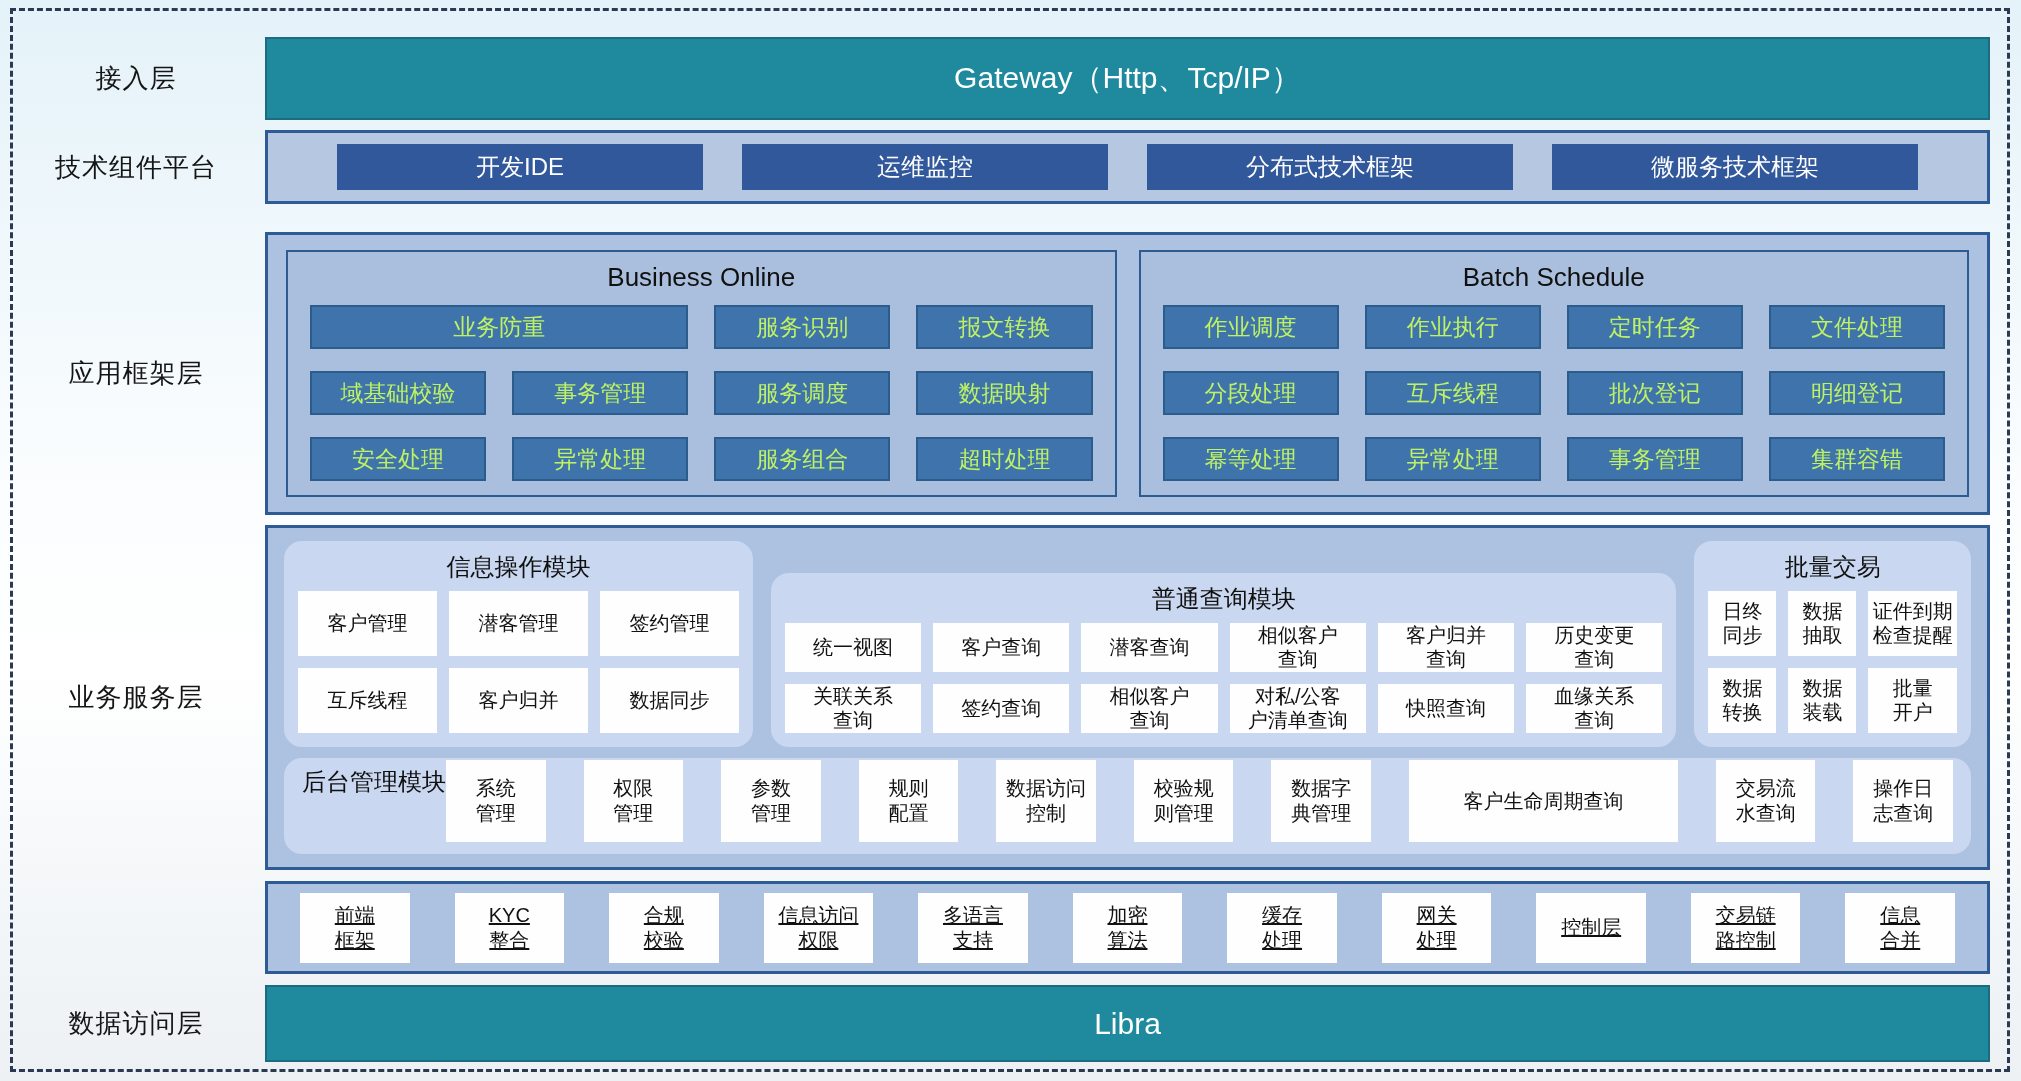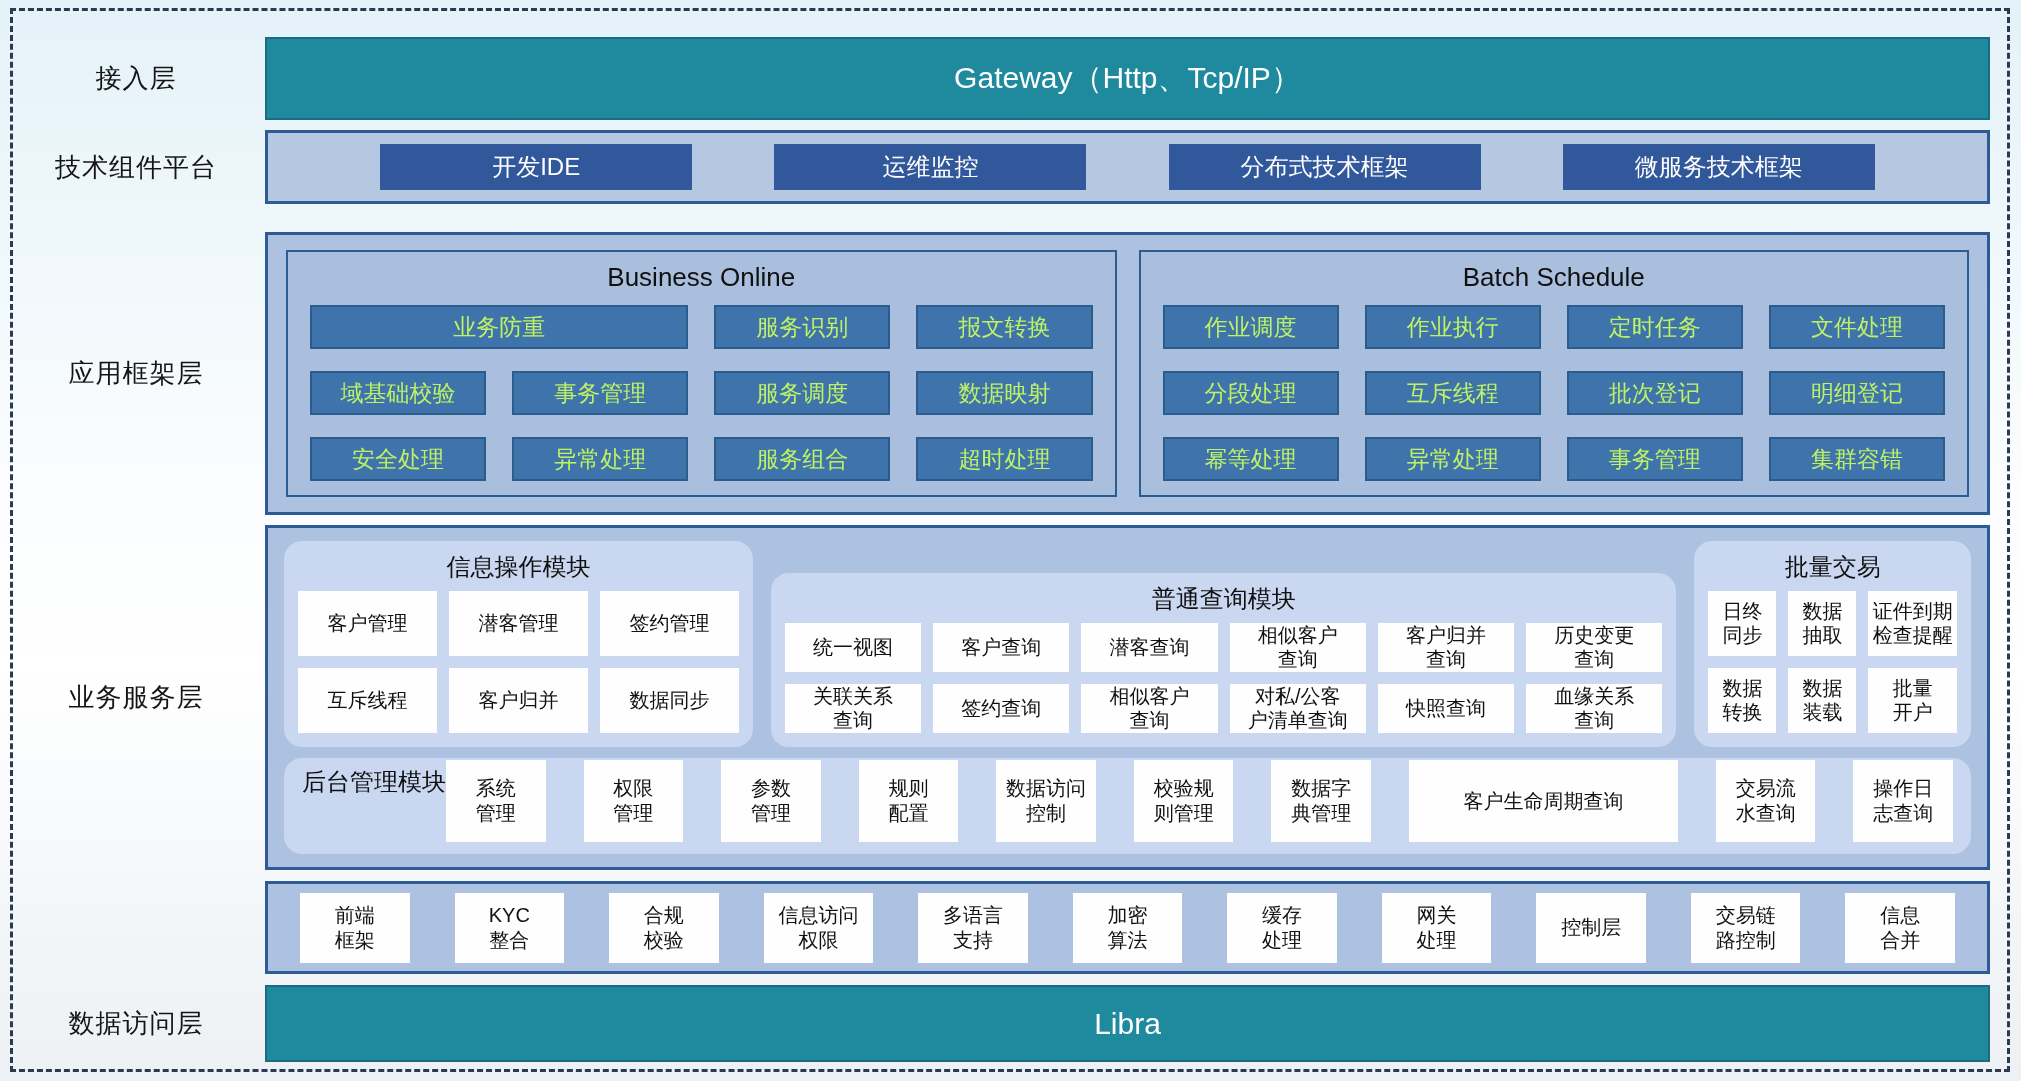--- a/index.html
+++ b/index.html
@@ -30,21 +30,21 @@
     display:flex; align-items:center; justify-content:center;
     color:#fff; font-size:30px;
   }
 
   .tech-row{
     background:#b5c7e1; border:3px solid #2e5b96;
     display:flex; align-items:center; justify-content:space-evenly;
     padding:0 30px;
   }
   .navy-btn{
-    width:312px; height:46px; background:#31589b;
+    width:366px; height:46px; background:#31589b;
     display:flex; align-items:center; justify-content:center;
     color:#fff; font-size:24px;
   }
 
   .app-row{
     background:#adc2e0; border:3px solid #2e5b96;
     display:flex; gap:22px; padding:15px 18px;
   }
   .subbox{
     flex:1; background:#aabfde; border:2px solid #2c5c92;
@@ -87,21 +87,21 @@
   .admin-panel{
     flex:1; background:#c9d7f0; border-radius:18px;
     padding:2px 18px 12px; display:flex; flex-direction:row;
   }
   .admin-grid{ flex:1; display:flex; gap:38px; align-items:stretch; }
   .admin-grid .w-btn{ flex:1; }
   .admin-grid .wide{ flex:2.7; }
 
   .bottom-row{
     background:#adc2e0; border:3px solid #2e5b96;
-    display:flex; gap:45px; align-items:center; padding:10px 32px;
+    display:flex; gap:45px; align-items:center; padding:10px 32px;text-decoration:underline;
   }
   .bottom-row .w-btn{ flex:1; height:70px; }
 </style>
 </head>
 <body>
 
 <div class="canvas">
   <div class="frame"></div>
 
   <div class="layer-label" style="top:37px;height:83px;">接入层</div>

